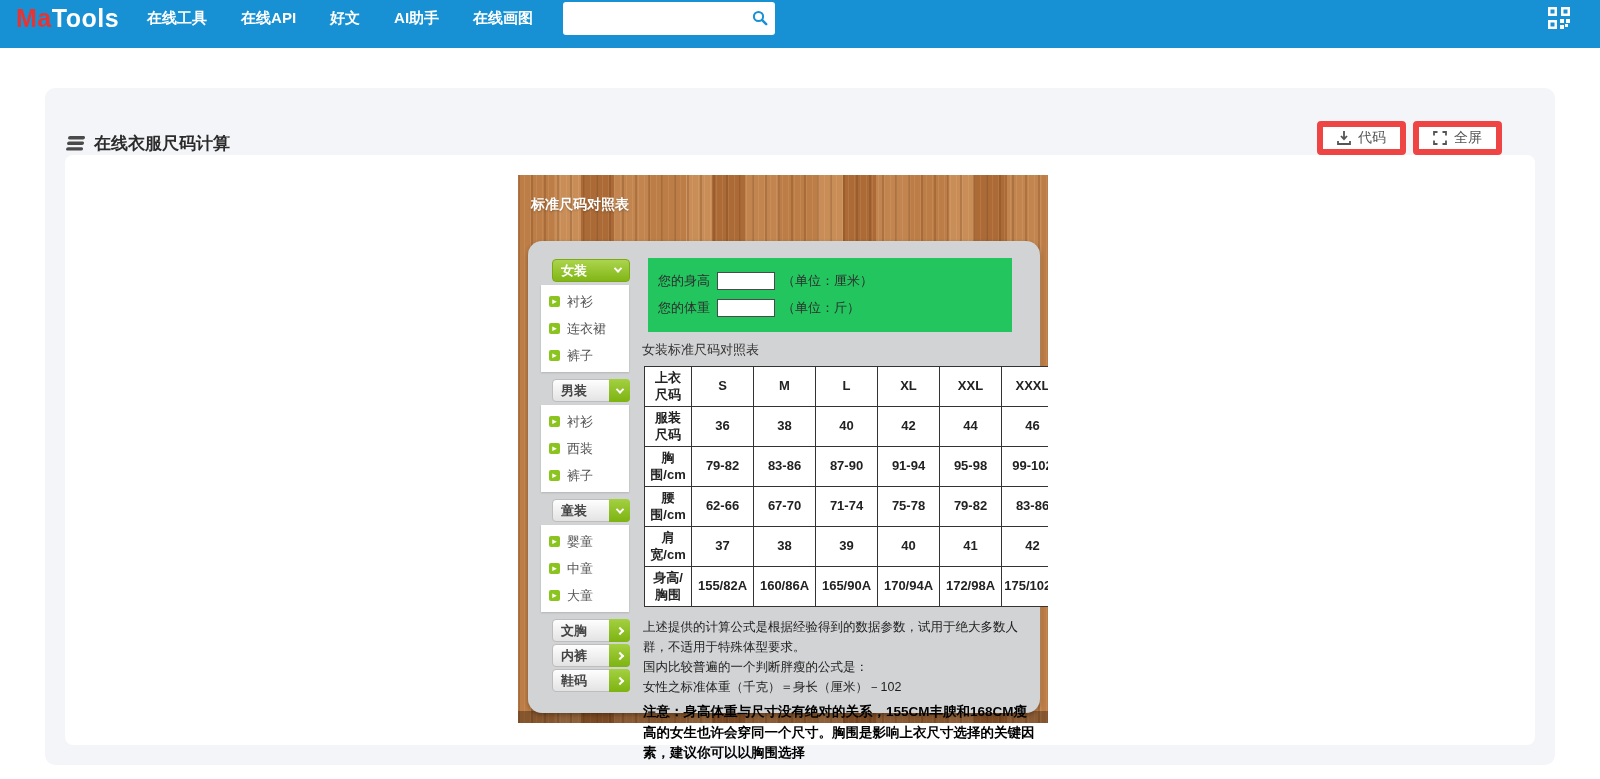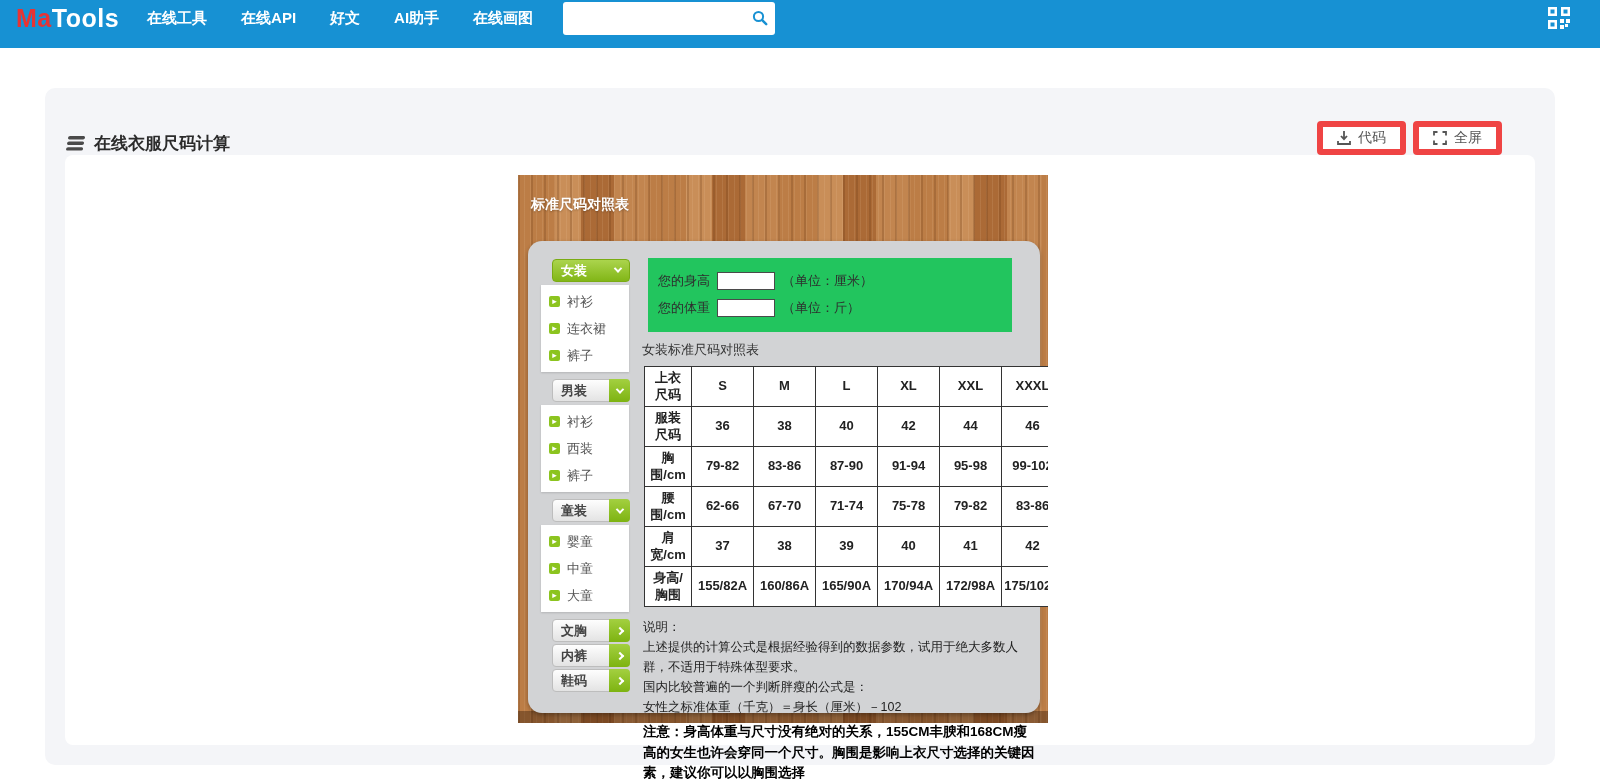--- a/index.html
+++ b/index.html
@@ -334,19 +334,18 @@
         <td>165/90A</td>
         <td>170/94A</td>
         <td>172/98A</td>
         <td>175/102A</td>
       </tr>
     </tbody>
       </table>
   </div>
 
   <div class="notes">
-    <div>说明：</div>
     <div>上述提供的计算公式是根据经验得到的数据参数，试用于绝大多数人群，不适用于特殊体型要求。</div>
     <div>国内比较普遍的一个判断胖瘦的公式是：</div>
     <div class="formula">女性之标准体重（千克）＝身长（厘米）－102</div>
     <div class="notice">注意：身高体重与尺寸没有绝对的关系，155CM丰腴和168CM瘦高的女生也许会穿同一个尺寸。胸围是影响上衣尺寸选择的关键因素，建议你可以以胸围选择</div>
   </div>
 </div>
 
 </body></html>

